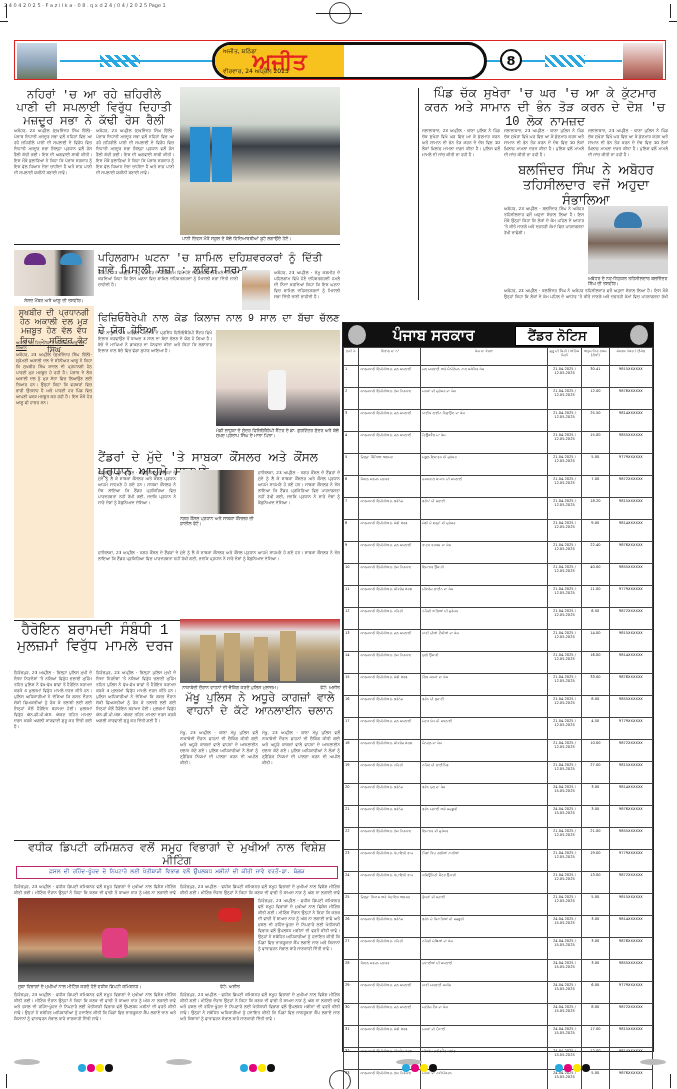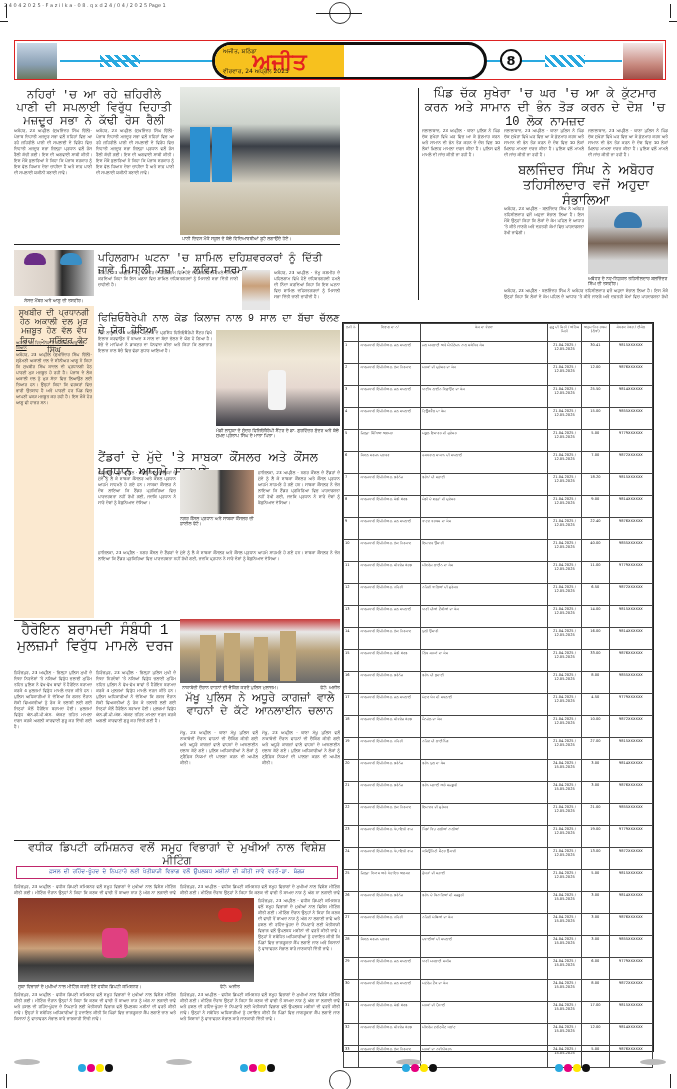--- a/index.html
+++ b/index.html
@@ -155,20 +155,26 @@
   <div style="position:absolute;left:84px;top:30px;width:26px;height:30px;background:#e04080;border-radius:6px;"></div>
   <div style="position:absolute;left:200px;top:10px;width:24px;height:14px;border-radius:10px;background:#d62828;"></div>
 </div>
 <div class="abs body-text" style="left:258px;top:898px;width:82px;height:84px;">ਫ਼ਿਰੋਜ਼ਪੁਰ, 23 ਅਪ੍ਰੈਲ - ਵਧੀਕ ਡਿਪਟੀ ਕਮਿਸ਼ਨਰ ਵਲੋਂ ਸਮੂਹ ਵਿਭਾਗਾਂ ਦੇ ਮੁਖੀਆਂ ਨਾਲ ਵਿਸ਼ੇਸ਼ ਮੀਟਿੰਗ ਕੀਤੀ ਗਈ। ਮੀਟਿੰਗ ਦੌਰਾਨ ਉਨ੍ਹਾਂ ਨੇ ਕਿਹਾ ਕਿ ਕਣਕ ਦੀ ਵਾਢੀ ਤੋਂ ਬਾਅਦ ਨਾੜ ਨੂੰ ਅੱਗ ਨਾ ਲਗਾਈ ਜਾਵੇ ਅਤੇ ਫ਼ਸਲ ਦੀ ਰਹਿੰਦ-ਖੂੰਹਦ ਦੇ ਨਿਪਟਾਰੇ ਲਈ ਖੇਤੀਬਾੜੀ ਵਿਭਾਗ ਵਲੋਂ ਉਪਲਬਧ ਮਸ਼ੀਨਾਂ ਦੀ ਵਰਤੋਂ ਕੀਤੀ ਜਾਵੇ। ਉਨ੍ਹਾਂ ਨੇ ਸਬੰਧਿਤ ਅਧਿਕਾਰੀਆਂ ਨੂੰ ਹਦਾਇਤ ਕੀਤੀ ਕਿ ਪਿੰਡਾਂ ਵਿਚ ਜਾਗਰੂਕਤਾ ਕੈਂਪ ਲਗਾਏ ਜਾਣ ਅਤੇ ਕਿਸਾਨਾਂ ਨੂੰ ਵਾਤਾਵਰਨ ਸੰਭਾਲ ਬਾਰੇ ਜਾਣਕਾਰੀ ਦਿੱਤੀ ਜਾਵੇ।</div>
 <div class="abs caption" style="left:18px;top:984px;width:180px;">ਸੂਬਾ ਵਿਭਾਗਾਂ ਦੇ ਮੁਖੀਆਂ ਨਾਲ ਮੀਟਿੰਗ ਕਰਦੇ ਹੋਏ ਵਧੀਕ ਡਿਪਟੀ ਕਮਿਸ਼ਨਰ।</div>
 <div class="abs caption" style="left:220px;top:984px;width:36px;">ਫੋਟੋ: ਅਜੀਤ</div>
 <div class="abs body-text" style="left:14px;top:992px;width:162px;height:48px;">ਫ਼ਿਰੋਜ਼ਪੁਰ, 23 ਅਪ੍ਰੈਲ - ਵਧੀਕ ਡਿਪਟੀ ਕਮਿਸ਼ਨਰ ਵਲੋਂ ਸਮੂਹ ਵਿਭਾਗਾਂ ਦੇ ਮੁਖੀਆਂ ਨਾਲ ਵਿਸ਼ੇਸ਼ ਮੀਟਿੰਗ ਕੀਤੀ ਗਈ। ਮੀਟਿੰਗ ਦੌਰਾਨ ਉਨ੍ਹਾਂ ਨੇ ਕਿਹਾ ਕਿ ਕਣਕ ਦੀ ਵਾਢੀ ਤੋਂ ਬਾਅਦ ਨਾੜ ਨੂੰ ਅੱਗ ਨਾ ਲਗਾਈ ਜਾਵੇ ਅਤੇ ਫ਼ਸਲ ਦੀ ਰਹਿੰਦ-ਖੂੰਹਦ ਦੇ ਨਿਪਟਾਰੇ ਲਈ ਖੇਤੀਬਾੜੀ ਵਿਭਾਗ ਵਲੋਂ ਉਪਲਬਧ ਮਸ਼ੀਨਾਂ ਦੀ ਵਰਤੋਂ ਕੀਤੀ ਜਾਵੇ। ਉਨ੍ਹਾਂ ਨੇ ਸਬੰਧਿਤ ਅਧਿਕਾਰੀਆਂ ਨੂੰ ਹਦਾਇਤ ਕੀਤੀ ਕਿ ਪਿੰਡਾਂ ਵਿਚ ਜਾਗਰੂਕਤਾ ਕੈਂਪ ਲਗਾਏ ਜਾਣ ਅਤੇ ਕਿਸਾਨਾਂ ਨੂੰ ਵਾਤਾਵਰਨ ਸੰਭਾਲ ਬਾਰੇ ਜਾਣਕਾਰੀ ਦਿੱਤੀ ਜਾਵੇ।</div>
 <div class="abs body-text" style="left:180px;top:992px;width:160px;height:48px;">ਫ਼ਿਰੋਜ਼ਪੁਰ, 23 ਅਪ੍ਰੈਲ - ਵਧੀਕ ਡਿਪਟੀ ਕਮਿਸ਼ਨਰ ਵਲੋਂ ਸਮੂਹ ਵਿਭਾਗਾਂ ਦੇ ਮੁਖੀਆਂ ਨਾਲ ਵਿਸ਼ੇਸ਼ ਮੀਟਿੰਗ ਕੀਤੀ ਗਈ। ਮੀਟਿੰਗ ਦੌਰਾਨ ਉਨ੍ਹਾਂ ਨੇ ਕਿਹਾ ਕਿ ਕਣਕ ਦੀ ਵਾਢੀ ਤੋਂ ਬਾਅਦ ਨਾੜ ਨੂੰ ਅੱਗ ਨਾ ਲਗਾਈ ਜਾਵੇ ਅਤੇ ਫ਼ਸਲ ਦੀ ਰਹਿੰਦ-ਖੂੰਹਦ ਦੇ ਨਿਪਟਾਰੇ ਲਈ ਖੇਤੀਬਾੜੀ ਵਿਭਾਗ ਵਲੋਂ ਉਪਲਬਧ ਮਸ਼ੀਨਾਂ ਦੀ ਵਰਤੋਂ ਕੀਤੀ ਜਾਵੇ। ਉਨ੍ਹਾਂ ਨੇ ਸਬੰਧਿਤ ਅਧਿਕਾਰੀਆਂ ਨੂੰ ਹਦਾਇਤ ਕੀਤੀ ਕਿ ਪਿੰਡਾਂ ਵਿਚ ਜਾਗਰੂਕਤਾ ਕੈਂਪ ਲਗਾਏ ਜਾਣ ਅਤੇ ਕਿਸਾਨਾਂ ਨੂੰ ਵਾਤਾਵਰਨ ਸੰਭਾਲ ਬਾਰੇ ਜਾਣਕਾਰੀ ਦਿੱਤੀ ਜਾਵੇ।</div>
 
 <div class="abs tender">
+  <div class="bar">
+    <span class="emb"></span>
+    <span class="t1">ਪੰਜਾਬ ਸਰਕਾਰ</span>
+    <span class="t2">ਟੈਂਡਰ ਨੋਟਿਸ</span>
+    <span class="emb2"></span>
+  </div>
   <table class="tt">
     <thead>
       <tr>
         <th style="width:5%;">ਲੜੀ ਨੰ.</th>
         <th style="width:20%;">ਵਿਭਾਗ ਦਾ ਨਾਂ</th>
         <th style="width:41%;">ਕੰਮ ਦਾ ਵੇਰਵਾ</th>
         <th style="width:11%;">ਸ਼ੁਰੂ ਦੀ ਮਿਤੀ / ਅੰਤਿਮ ਮਿਤੀ</th>
         <th style="width:9%;">ਅਨੁਮਾਨਿਤ ਰਕਮ (ਲੱਖਾਂ)</th>
         <th style="width:14%;">ਸੰਪਰਕ ਨੰਬਰ / ਈਮੇਲ</th>
       </tr>

